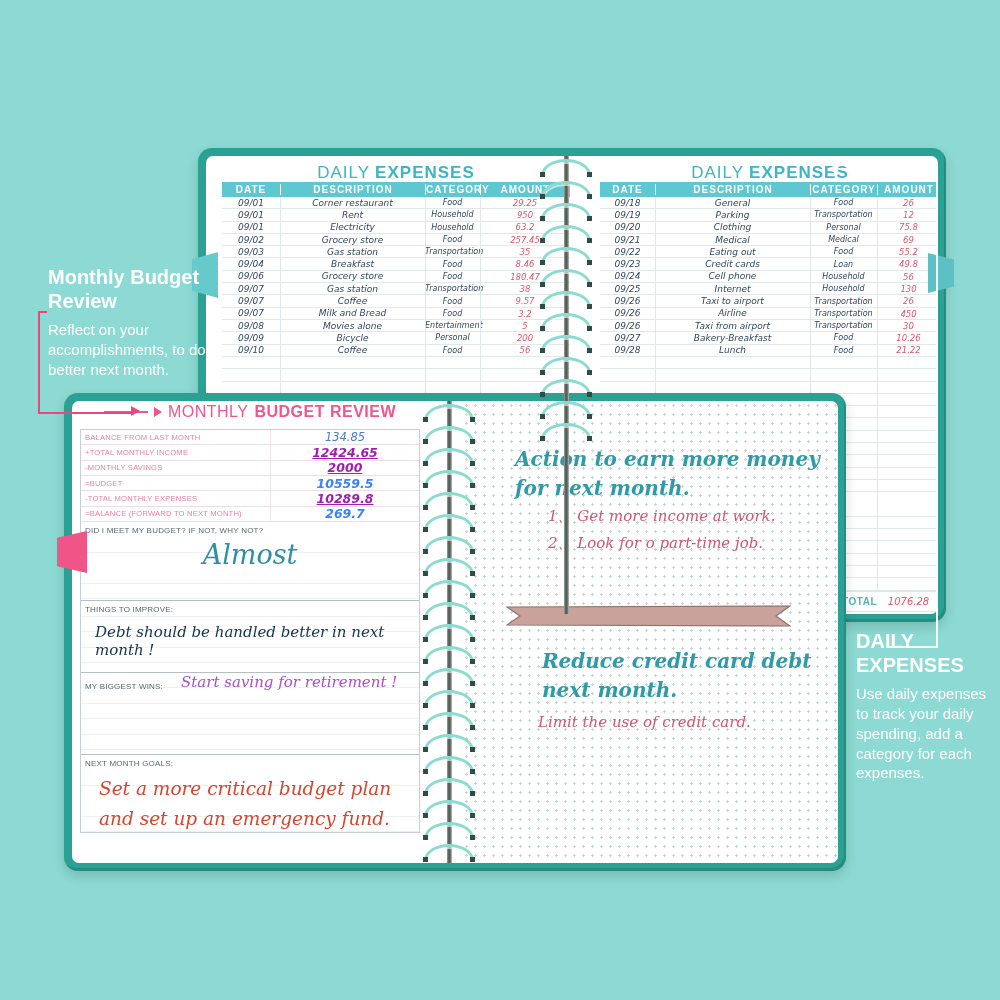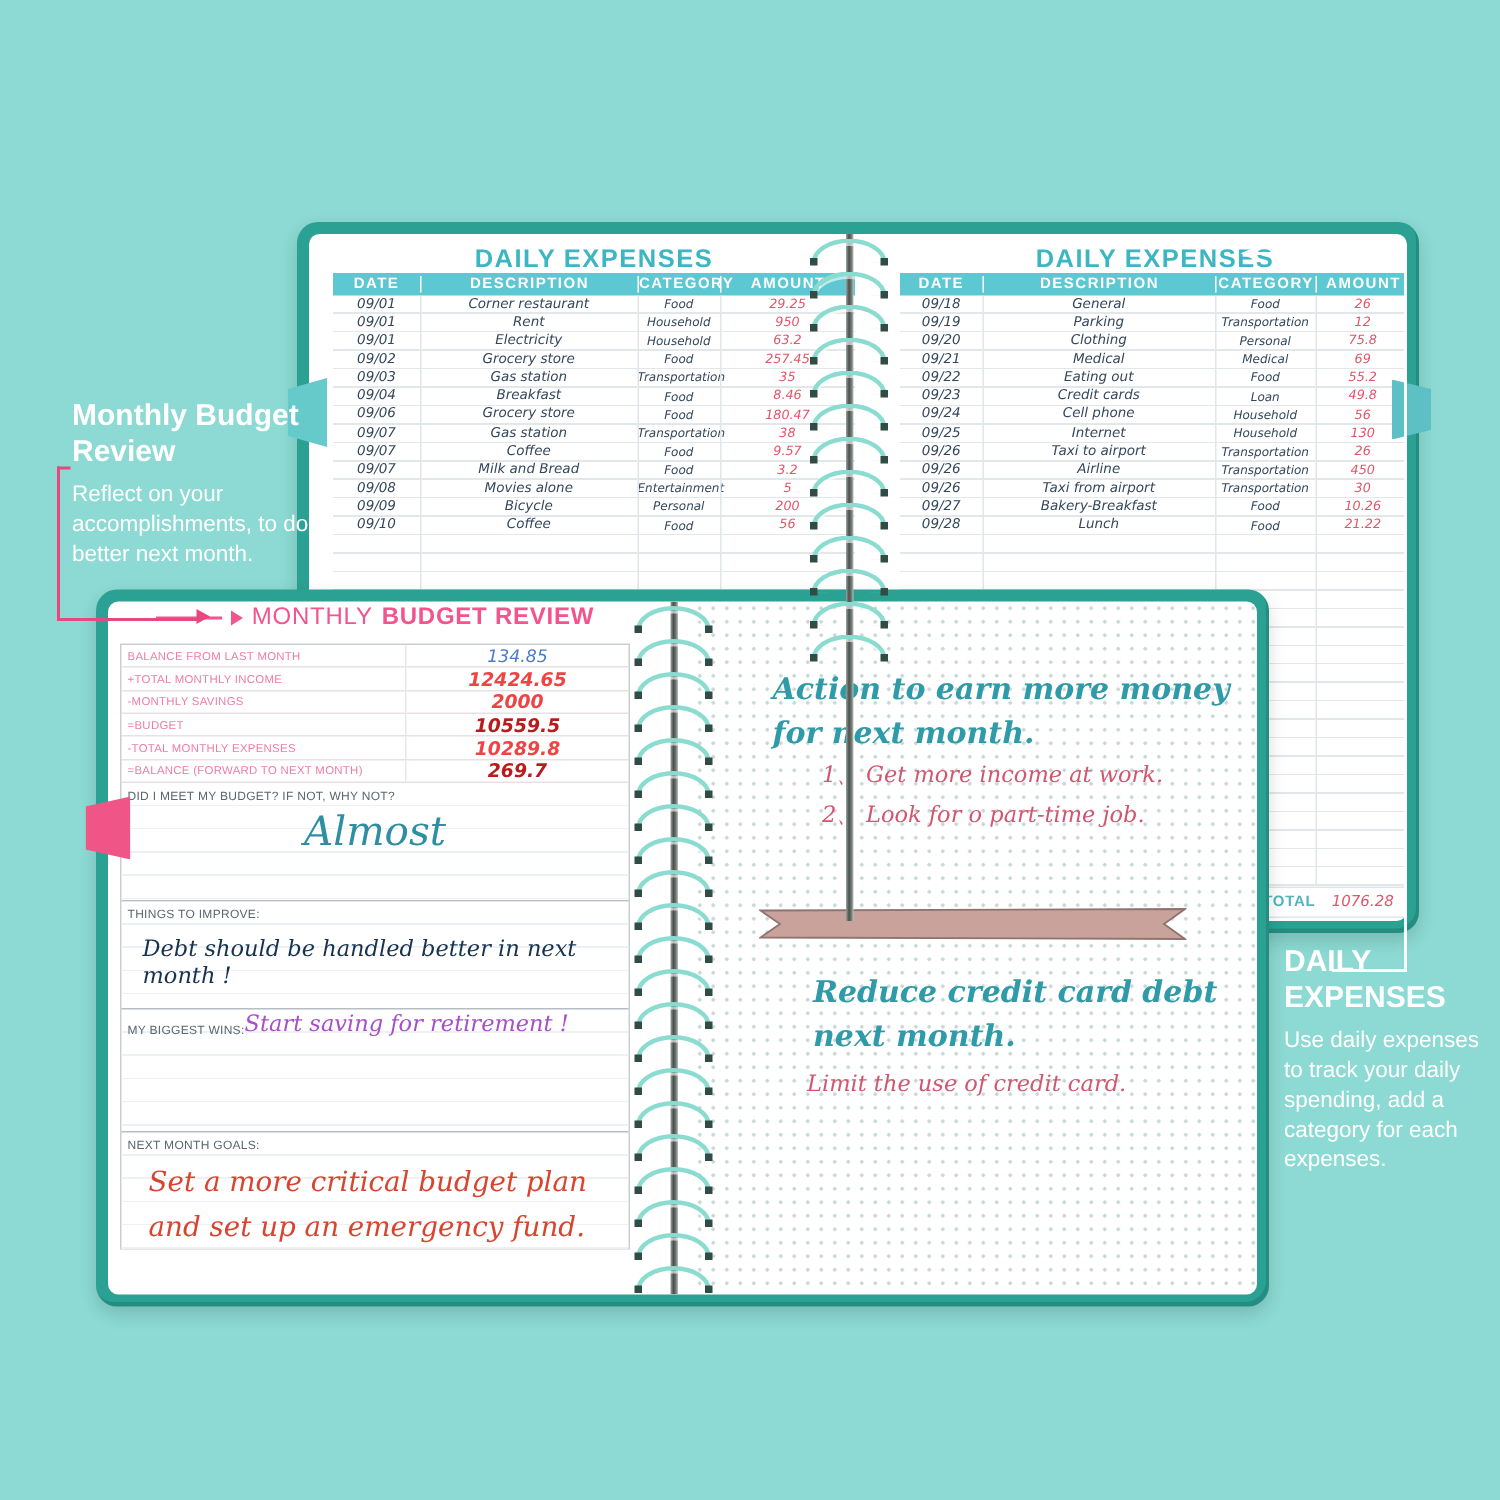--- a/index.html
+++ b/index.html
@@ -25,21 +25,21 @@
   .coil::before,.coil::after{content:"";position:absolute;bottom:-2px;width:5px;height:5px;background:#314b45;}
   .coil::before{left:-4px;} .coil::after{right:-4px;}
 
   
   .tab{position:absolute;}
   .tab-left{clip-path:polygon(100% 0,0 16%,0 84%,100% 100%);}
   .tab-right{clip-path:polygon(0 0,100% 16%,100% 84%,0 100%);}
 
   
   .tbl-title{position:absolute;text-align:center;font-size:17px;letter-spacing:1px;color:#3cb6c2;}
-  .tbl-title .lt{font-weight:700;} .tbl-title .bd{font-weight:700;margin-left:5px;}
+  .tbl-title .lt{font-weight:400;} .tbl-title .bd{font-weight:700;margin-left:5px;}
   .thead{position:absolute;height:15px;background:#5ec8d2;display:flex;align-items:center;
          color:#fff;font-size:10px;font-weight:700;letter-spacing:1px;}
   .thead div{text-align:center;box-sizing:border-box;}
   .thead div + div{border-left:1.5px solid #fff;}
   .tbody{position:absolute;background-image:repeating-linear-gradient(to bottom,
           transparent 0,transparent 11.3px,#e2e8ea 11.3px,#e2e8ea 12.3px);}
   .colsep{position:absolute;top:0;bottom:0;width:1px;background:#e0e6e9;}
   .trow{display:flex;height:12.3px;box-sizing:border-box;align-items:center;
         font-family:"DejaVu Sans",sans-serif;font-style:italic;font-size:9px;color:#33475c;}
   .trow div{text-align:center;line-height:1;}
@@ -64,31 +64,31 @@
   .arrow-head{width:0;height:0;border-left:8px solid #f2548e;border-top:5px solid transparent;
               border-bottom:5px solid transparent;}
   .review-box{position:absolute;left:8px;top:28px;width:340px;height:404px;border:1px solid #c9ced3;
               box-sizing:border-box;}
   .summary-row{display:flex;height:15.33px;box-sizing:border-box;border-bottom:1px solid #e9dfe4;
                align-items:center;}
   .summary-label{width:190px;box-sizing:border-box;padding-left:4px;font-size:7.6px;color:#f07ca3;
                  letter-spacing:.2px;border-right:1px solid #eee3e7;height:100%;display:flex;align-items:center;}
   .summary-value{flex:1;text-align:center;font-family:"DejaVu Sans",sans-serif;font-style:italic;font-size:12.5px;}
   .tone-blue{color:#4a7bc8;font-size:11.5px;}
-  .tone-dark{color:#ef4444;font-weight:600;}
-  .tone-red{color:#b91c1c;font-weight:600;}
+  .tone-dark{color:#a21caf;font-weight:600;text-decoration:underline;}
+  .tone-red{color:#3b82f6;font-weight:600;}
   .section{position:relative;box-sizing:border-box;border-bottom:1px solid #b6bdc3;
            background-image:repeating-linear-gradient(to bottom,transparent 0,transparent 14.5px,#eef1f3 14.5px,#eef1f3 15.5px);}
   .section:last-child{border-bottom:none;}
   .sec-label{font-size:8px;color:#5a6670;letter-spacing:.2px;padding:4px 0 0 4px;}
   .hand{font-family:"DejaVu Serif",serif;font-style:italic;}
   .almost{text-align:center;font-size:27px;color:#2e8fa3;margin-top:4px;}
   .improve-entry{font-size:15px;color:#16324f;padding-left:14px;margin-top:9px;}
   .wins-line{display:flex;align-items:flex-end;}
-  .wins-entry{font-size:15px;color:#a94ec9;}
+  .wins-entry{font-size:15px;color:#a94ec9;margin-left:18px;}
   .goals-entry{font-size:18.5px;color:#d8452f;line-height:1.6;padding:6px 10px 0 18px;}
 
   
   .dotted{position:absolute;top:0;bottom:0;background-image:radial-gradient(#c7d7d4 1px,transparent 1.2px);
           background-size:9px 9px;}
   .note-h{position:absolute;font-family:"DejaVu Serif",serif;font-style:italic;font-weight:600;
           font-size:20px;color:#2f9aa8;line-height:1.45;}
   .note-list{position:absolute;font-family:"DejaVu Serif",serif;font-style:italic;font-size:15px;
              color:#cf5870;line-height:1.8;}
   .note-sub{position:absolute;font-family:"DejaVu Serif",serif;font-style:italic;font-size:15px;color:#cf5870;}

